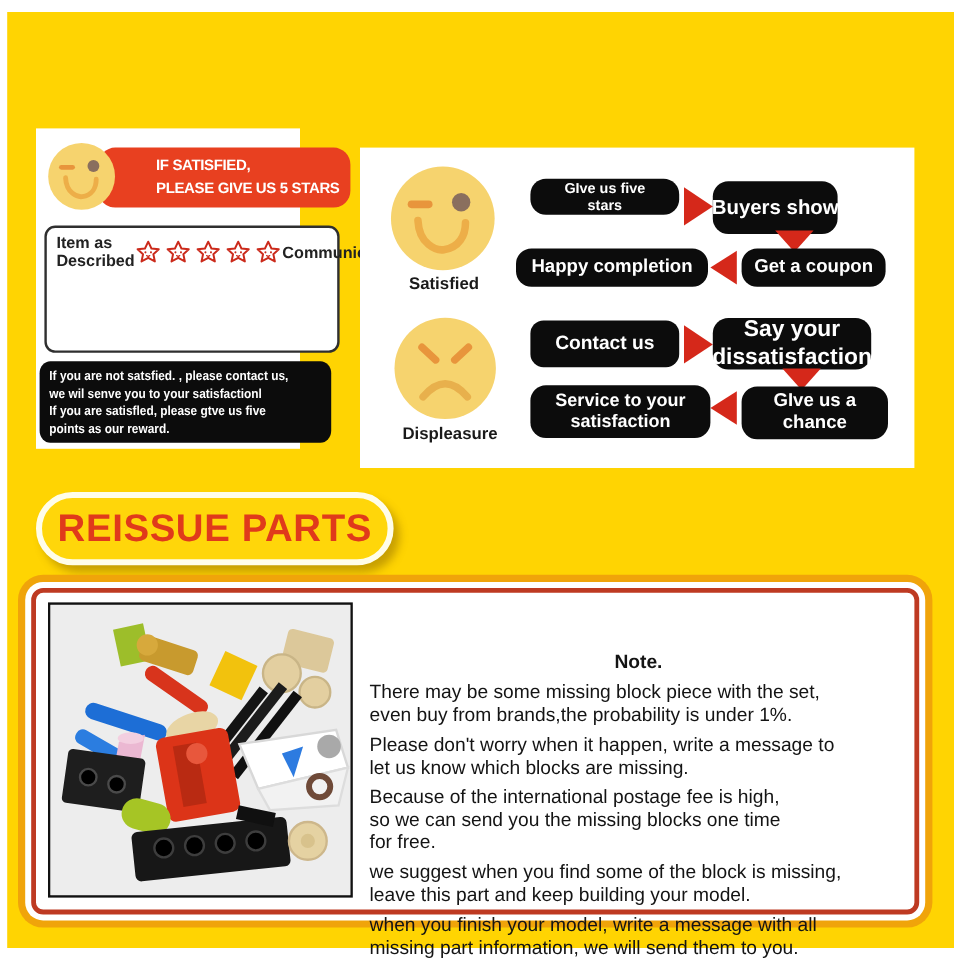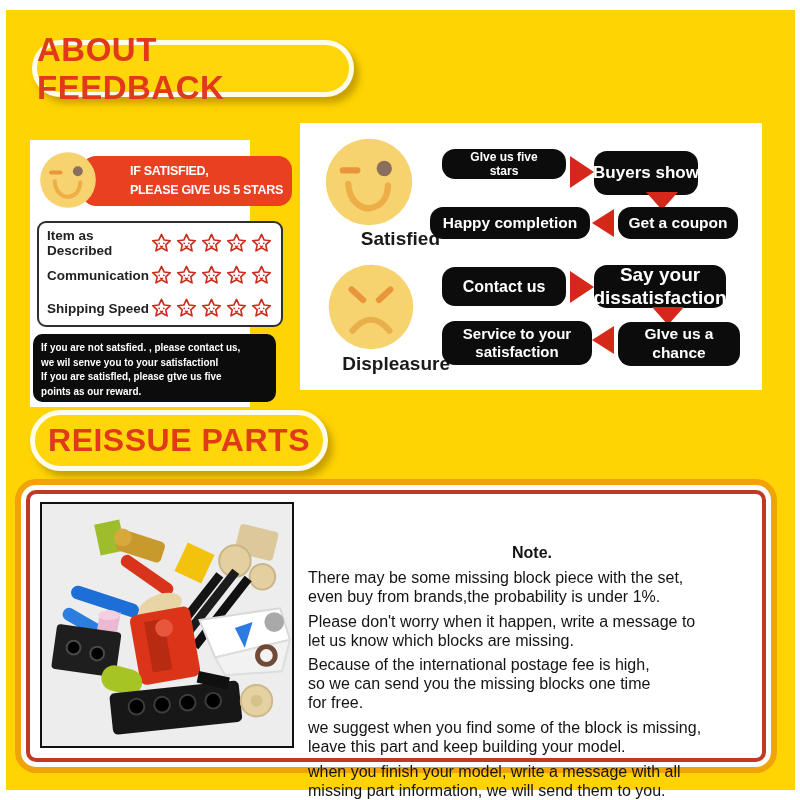--- a/index.html
+++ b/index.html
@@ -9,46 +9,46 @@
 
   
   .title-pill{position:absolute;display:flex;align-items:center;justify-content:center;
     background:#FFD60A;border:5px solid #FFFDE9;border-radius:44px;
     box-shadow:5px 6px 7px rgba(130,95,0,.45);
     color:#E03A1B;font-weight:bold;letter-spacing:.5px;}
   .pill-about{left:32px;top:40px;width:322px;height:57px;font-size:33px;}
   .pill-reissue{left:30px;top:410px;width:298px;height:61px;font-size:32px;}
 
   .card{position:absolute;background:#ffffff;}
-  .card-left{left:30px;top:140px;width:220px;height:267px;}
+  .card-left{left:30px;top:107px;width:220px;height:267px;}
   .card-right{left:300px;top:123px;width:462px;height:267px;}
 
   
   .banner{position:absolute;left:52px;top:16px;width:210px;height:50px;background:#E84020;
     border-radius:14px;color:#fff;font-weight:bold;font-size:12.5px;letter-spacing:-.3px;
     line-height:1.5;white-space:pre;display:flex;align-items:center;padding-left:48px;z-index:1;}
   .face{position:absolute;z-index:2;}
   .face-left{left:9px;top:11px;width:58px;height:58px;}
   .ratings-box{position:absolute;left:7px;top:81px;width:246px;height:106px;
     border:2px solid #2F2F2F;border-radius:9px;background:#fff;padding:4px 8px 0 8px;
-    display:flex;flex-direction:column;justify-content:space-around;}
+    display:flex;flex-direction:row;justify-content:space-around;}
   .rating-row{display:flex;align-items:center;justify-content:space-between;height:32px;}
   .rating-label{font-weight:bold;font-size:13.5px;color:#222;}
   .stars{display:flex;gap:2px;}
   .star{width:23px;height:23px;}
   .notice{position:absolute;left:3px;top:194px;width:270px;height:68px;background:#0C0C0C;
     border-radius:10px;color:#fff;font-weight:bold;font-size:11px;line-height:14.5px;
     padding:6px 9px;white-space:pre;transform:scaleX(.9);transform-origin:left top;}
 
   
   .flow-box{position:absolute;background:#0C0C0C;border-radius:13px;color:#fff;font-weight:bold;
     display:flex;align-items:center;justify-content:center;text-align:center;
     white-space:pre;line-height:1.2;}
   .face-right{width:90px;height:90px;}
-  .face-label{position:absolute;text-align:right;font-weight:bold;font-size:19px;color:#1a1a1a;}
+  .face-label{position:absolute;text-align:center;font-weight:bold;font-size:14px;color:#1a1a1a;}
   .arr{position:absolute;width:0;height:0;}
   .arr-right{border-top:16px solid transparent;border-bottom:16px solid transparent;border-left:24px solid #D5281A;}
   .arr-left{border-top:14px solid transparent;border-bottom:14px solid transparent;border-right:22px solid #D5281A;}
   .arr-down{border-left:16px solid transparent;border-right:16px solid transparent;border-top:18px solid #D5281A;}
 
   
   .note-card{position:absolute;left:26px;top:490px;width:740px;height:272px;background:#ffffff;
     border:4px solid #BE3A22;border-radius:10px;
     box-shadow:0 0 0 5px #FFFFFF,0 0 0 11px #F0A40A;}
   .lego-photo{position:absolute;left:10px;top:8px;width:254px;height:246px;background:#EDEDED;
@@ -79,23 +79,20 @@
       <line x1="28" y1="30" x2="41" y2="42" stroke="#E8953C" stroke-width="7" stroke-linecap="round"></line>
       <line x1="72" y1="30" x2="59" y2="42" stroke="#E8953C" stroke-width="7" stroke-linecap="round"></line>
       <path d="M29 77 Q50 52 71 77" fill="none" stroke="#E8B04C" stroke-width="7" stroke-linecap="round"></path>
     </symbol>
   </defs>
 </svg>
 
 <div class="page">
   <div class="yellow-bg"></div>
 
-  <div class="title-pill pill-about">
-    <span>ABOUT FEEDBACK</span>
-  </div>
 
   <div class="card card-left">
     <div class="banner">IF SATISFIED,
 PLEASE GIVE US 5 STARS</div>
     <svg class="face face-left">
         <use href="#wink-face"></use>
       </svg>
 
     <div class="ratings-box">
       <div class="rating-row">
@@ -180,21 +177,21 @@
     <div class="arr arr-down" style="left:346px;top:69px;"></div>
     <div class="flow-box" style="left:318px;top:84px;width:120px;height:32px;font-size:15.5px;">Get a coupon</div>
     <div class="arr arr-left" style="left:292px;top:86px;"></div>
     <div class="flow-box" style="left:130px;top:84px;width:160px;height:32px;font-size:15.5px;">Happy completion</div>
 
     <svg class="face face-right" style="left:27px;top:140px;width:88px;height:88px;">
         <use href="#angry-face"></use>
       </svg>
     <div class="face-label" style="left:0;top:230px;width:150px;">Displeasure</div>
 
-    <div class="flow-box" style="left:142px;top:144px;width:124px;height:39px;font-size:16px;">Contact us</div>
+    <div class="flow-box" style="left:142px;top:144px;width:124px;height:39px;font-size:16px;border-radius:11px;">Contact us</div>
     <div class="arr arr-right" style="left:270px;top:148px;"></div>
     <div class="flow-box" style="left:294px;top:142px;width:132px;height:43px;font-size:19px;">Say your
 dissatisfaction</div>
     <div class="arr arr-down" style="left:352px;top:184px;"></div>
     <div class="flow-box" style="left:318px;top:199px;width:122px;height:44px;font-size:15.5px;">GIve us a
 chance</div>
     <div class="arr arr-left" style="left:292px;top:203px;"></div>
     <div class="flow-box" style="left:142px;top:198px;width:150px;height:44px;font-size:15px;">Service to your
 satisfaction</div>
   </div>

